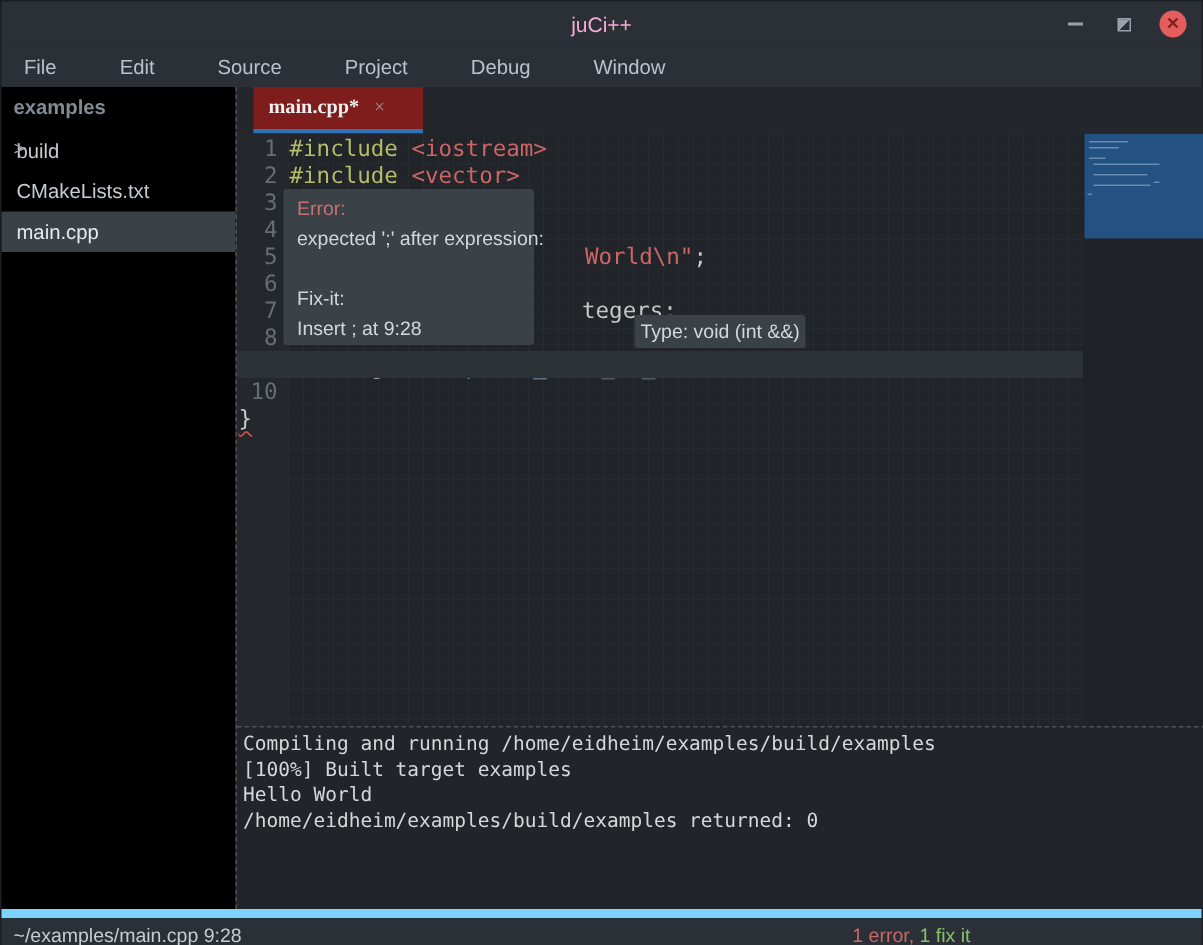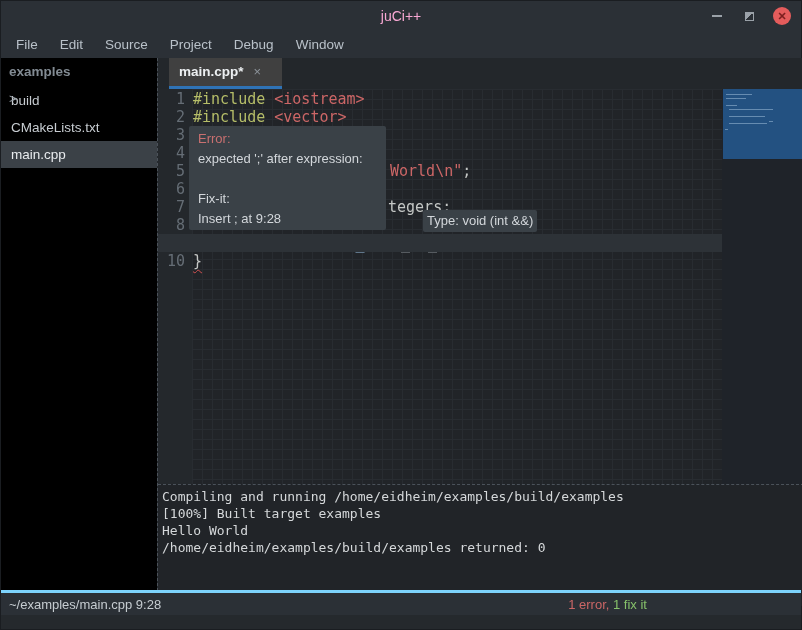--- a/index.html
+++ b/index.html
@@ -12,35 +12,35 @@
   .title { position:absolute; left:0; right:0; top:7px; text-align:center; color:#f9a8d4; font-size:14px; }
   .winbtn { position:absolute; top:0; height:30px; display:flex; align-items:center; justify-content:center; }
   .btn-min { right:72px; width:24px; }
   .btn-min .bar { width:10px; height:2px; background:#9aa1a8; }
   .btn-restore { right:40px; width:24px; }
   .btn-restore .sq { width:9px; height:9px; border:1px solid #9aa1a8; background:linear-gradient(135deg,#9aa1a8 50%,transparent 50%); }
   .btn-close { right:6px; width:26px; }
   .btn-close .circ { width:18px; height:18px; border-radius:50%; background:#e45c5c; color:#7c1f1f; font-size:11px; font-weight:bold; display:flex; align-items:center; justify-content:center; line-height:1; }
 
   
-  .menubar { position:absolute; left:0; top:30px; width:100%; height:27px; background:#2b3036; display:flex; align-items:center; padding-left:4px; }
+  .menubar { position:absolute; left:0; top:30px; width:100%; height:27px; background:#2b3036; display:flex; align-items:center; padding-left:4px;gap:20px; }
   .menu-item { color:#b9c1c9; font-size:13.5px; padding:4px 11px; cursor:default; }
 
   
   .sidebar { position:absolute; left:0; top:57px; width:156px; height:548px; background:#000000; }
   .side-header { color:#828b93; font-weight:bold; font-size:13.5px; padding:6px 8px 8px 8px; }
   .tree-row { position:relative; height:27px; display:flex; align-items:center; color:#c7ccd1; font-size:13.5px; }
   .tree-row .chev { position:absolute; left:8px; top:4px; color:#9aa2a9; font-size:13px; }
   .tree-row .lbl { margin-left:10px; }
   .tree-row.selected { background:#3b4147; color:#e8ebee; }
 
   
   .rightpane { position:absolute; left:156px; top:57px; width:646px; height:548px; border-left:1px dashed #4b525a; }
   .tabbar { position:absolute; left:0; top:0; width:100%; height:31px; background:#23272b; }
-  .tab { position:absolute; left:11px; top:0; width:113px; height:31px; background:#404040; border-bottom:3px solid #2f73b6; display:flex; align-items:center; padding:0 8px 2px 10px; }
+  .tab { position:absolute; left:11px; top:0; width:113px; height:31px; background:#7f1d1d; border-bottom:3px solid #2f73b6; display:flex; align-items:center; padding:0 8px 2px 10px;font-family:Liberation Serif, serif; }
   .tab .tab-label { color:#eceff1; font-weight:bold; font-size:13.5px; }
   .tab .tab-close { margin-left:10px; color:#8d949b; font-size:13px; }
 
   
   .editor { position:absolute; left:0; top:31px; width:646px; height:395px; background:#212428; overflow:hidden; }
   .gutter { position:absolute; left:0; top:0; width:34px; height:100%; background:#24282c; }
   .code-grid { position:absolute; left:34px; top:0; width:530px; height:100%;
     background-image:
       linear-gradient(to right,#282c31 1px,transparent 1px),
       linear-gradient(to bottom,#282c31 1px,transparent 1px);
@@ -56,31 +56,31 @@
   .seg-fg { color:#c5c8c6; }
   .seg-green { color:#b5bd68; }
   .seg-red { color:#cc6666; }
   .seg-blue { color:#81a2be; }
   .seg-bracket { background:#565b60; color:#eceef0; }
   .seg-error { color:#c5c8c6; text-decoration:underline wavy #d05050 1px; text-underline-offset:3px; }
   .seg-cursor { display:inline-block; width:2px; height:15px; background:#cfc9c4; transform:translateY(2px); }
 
   
   .tooltip { position:absolute; background:#3a4147; color:#d3d7db; font-size:13px; border-radius:2px; z-index:20; }
-  .tt-error { left:188px; top:125px; width:197px; height:104px; padding:3px 9px; }
+  .tt-error { left:188px; top:125px; width:167px; height:104px; padding:3px 9px; }
   .tt-error div { height:20px; line-height:20px; white-space:nowrap; }
   .tt-title { color:#c97070; }
   .tt-type { left:422px; top:209px; height:22px; padding:2px 4px; line-height:18px; white-space:nowrap; }
 
   
   .terminal { position:absolute; left:0; top:426px; width:646px; height:122px; background:#212428; border-top:1px dashed #4b525a; padding:3px 0 0 4px; }
   .term-line { font-family:"DejaVu Sans Mono", monospace; font-size:13px; line-height:17px; color:#d5d8da; white-space:pre; }
 
   
-  .statusbar { position:absolute; left:0; top:589px; width:100%; height:25px; background:#2b3036; border-top:3px solid #7dd3fc; }
+  .statusbar { position:absolute; left:0; top:605px; width:100%; height:25px; background:#2b3036; border-top:6px solid #7dd3fc; }
   .status-left { position:absolute; left:8px; top:4px; color:#c6ccd1; font-size:13px; }
   .status-right { position:absolute; right:154px; top:4px; font-size:13px; }
   .status-error { color:#cb6666;margin-left:24px; }
   .status-fixit { color:#86c16b; }
 </style>
 </head>
 <body>
 
 <div class="window">
 
@@ -176,21 +176,21 @@
             <span class="lt"><span class="seg-fg" style="margin-left: 195px;">tegers;</span></span>
           </div>
           <div class="code-row" style="top: 127px;">
             <span class="ln">8</span>
             <span class="lt"></span>
           </div>
           <div class="code-row" style="top: 145px;">
             <span class="ln cur">9</span>
             <span class="lt"><span class="seg-fg">  integers.</span><span class="seg-blue">emplace_back</span><span class="seg-bracket">(</span><span class="seg-red">42</span><span class="seg-bracket">)</span><span class="seg-cursor"></span></span>
           </div>
-          <div class="code-row" style="top: 163px;">
+          <div class="code-row" style="top: 163px; flex-direction: column;">
             <span class="ln">10</span>
             <span class="lt"><span class="seg-error">}</span></span>
           </div>
         </div>
     <div class="cur-line-bg" style="top: 145px;"></div>
       </div>
 
     <div class="terminal" id="terminal">
         <div class="term-line">Compiling and running /home/eidheim/examples/build/examples</div>
         <div class="term-line">[100%] Built target examples</div>

